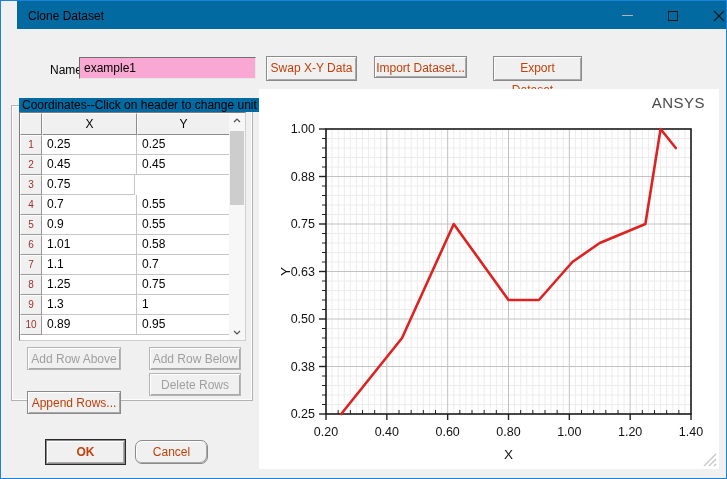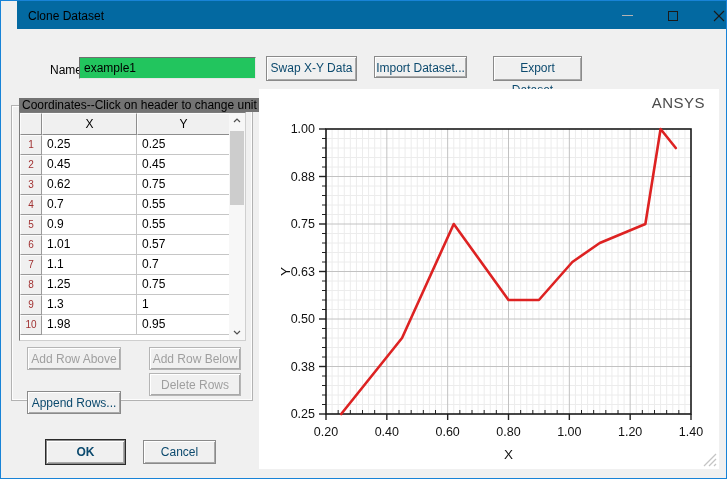--- a/index.html
+++ b/index.html
@@ -12,33 +12,33 @@
   .titlebar { position:absolute; left:16px; top:0; width:725px; height:28px; background:#0369a1; }
   .title-text { position:absolute; left:11px; top:8px; font-size:12px; }
   .win-btns { position:absolute; right:0; top:0; height:29px; display:flex; }
   .win-btn { width:46px; height:29px; display:flex; align-items:center; justify-content:center; }
   .dash { width:11px; height:1px; background:#b3b3b3; }
   .sq { width:10px; height:10px; border:1px solid #1a1a1a; }
 
   
   .btn { position:absolute; background:#f0f0f0; border:1px solid #8a8a8a;
          box-shadow:inset 1px 1px 0 #ffffff, inset -1px -1px 0 #a9a9a9;
-         font-size:12px; text-align:center; color:#0c4a6e; line-height:22px; cursor:default; }
+         font-size:12px; text-align:center; color:#c2410c; line-height:22px; cursor:default; }
   .btn.disabled { color:#9f9f9f; border-color:#b5b5b5; }
   .btn.default { outline:1px solid #2a2a2a; outline-offset:0px; font-weight:700; }
-  .sunken { background:#22c55e; border:1px solid; border-color:#707070 #e6e6e6 #e6e6e6 #707070; }
+  .sunken { background:#f9a8d4; border:1px solid; border-color:#707070 #e6e6e6 #e6e6e6 #707070; }
 
   .name-label { position:absolute; left:49px; top:62px; }
   .name-input { position:absolute; left:78px; top:56px; width:177px; height:22px;
                 padding:2px 4px; font:12px "Liberation Sans","DejaVu Sans",sans-serif; outline:none; }
 
   
   .groupbox { position:absolute; left:10px; top:104px; width:242px; height:296px;
               border:1px solid #b2b2b2; box-shadow:inset 0 0 0 1px #fdfdfd; }
-  .legend { position:absolute; left:18px; top:97px; background:#737373; padding:0 3px; font-size:12px; }
+  .legend { position:absolute; left:18px; top:97px; background:#0369a1; padding:0 3px; font-size:12px; }
 
   
   .table { position:absolute; left:18px; top:111px; width:227px; height:229px;
            background:#ffffff; border:1px solid; border-color:#7c7c7c #cfcfcf #cfcfcf #7c7c7c; overflow:hidden; }
   .thead { display:flex; height:22px; }
   .th { background:#f0f0f0; border:1px solid; border-color:#fcfcfc #8d8d8d #8d8d8d #fcfcfc;
         text-align:center; line-height:20px; font-size:12px; }
   .corner { width:22px; }
   .colx { width:95px; } .coly { width:93px; }
   .trows { position:absolute; left:0; top:22px; width:210px; height:206px; overflow:hidden; }
@@ -48,21 +48,21 @@
   .cell { width:95px; border-right:1px solid #c6c6c6; border-bottom:1px solid #c6c6c6;
           padding:2px 0 0 5px; font-size:12px; background:#fff; }
   .cell.ycell { width:93px; }
 
   
   .vscroll { position:absolute; left:228px; top:112px; width:16px; height:227px; background:#f7f7f7; }
   .sarrow { position:absolute; left:0; width:16px; height:15px; display:flex; align-items:center; justify-content:center; }
   .sthumb { position:absolute; left:1px; top:18px; width:14px; height:74px; background:#cdcdcd; }
 
   .okbtn { left:45px; top:439px; width:79px; height:24px; }
-  .cancelbtn { left:142px; top:439px; width:73px; height:24px; }
+  .cancelbtn { left:134px; top:439px; width:73px; height:24px;border-radius:7px; }
 
   
   .chart-panel { position:absolute; left:258px; top:88px; width:460px; height:380px; background:#ffffff; }
   .logo { position:absolute; right:14px; top:5px; font-size:15px; font-weight:normal;
           letter-spacing:0.5px; color:#4a4a4a; }
   svg text { font-family:"Liberation Sans","DejaVu Sans",sans-serif; }
   .grip { position:absolute; right:2px; bottom:2px; }
 </style>
 </head>
 <body>
@@ -108,56 +108,55 @@
           <div class="cell">0.25</div>
           <div class="cell ycell">0.25</div>
         </div>
         <div class="trow">
           <div class="rownum">2</div>
           <div class="cell">0.45</div>
           <div class="cell ycell">0.45</div>
         </div>
         <div class="trow">
           <div class="rownum">3</div>
-          <div class="cell">0.62</div>
           <div class="cell ycell">0.75</div>
         </div>
         <div class="trow">
           <div class="rownum">4</div>
           <div class="cell">0.7</div>
           <div class="cell ycell">0.55</div>
         </div>
         <div class="trow">
           <div class="rownum">5</div>
           <div class="cell">0.9</div>
           <div class="cell ycell">0.55</div>
         </div>
         <div class="trow">
           <div class="rownum">6</div>
           <div class="cell">1.01</div>
-          <div class="cell ycell">0.57</div>
+          <div class="cell ycell">0.58</div>
         </div>
         <div class="trow">
           <div class="rownum">7</div>
           <div class="cell">1.1</div>
           <div class="cell ycell">0.7</div>
         </div>
         <div class="trow">
           <div class="rownum">8</div>
           <div class="cell">1.25</div>
           <div class="cell ycell">0.75</div>
         </div>
         <div class="trow">
           <div class="rownum">9</div>
           <div class="cell">1.3</div>
           <div class="cell ycell">1</div>
         </div>
         <div class="trow">
           <div class="rownum">10</div>
-          <div class="cell">1.98</div>
+          <div class="cell">0.89</div>
           <div class="cell ycell">0.95</div>
         </div>
       </div>
   </div>
 
   <div class="vscroll">
     <div class="sarrow" style="top:0;">
       <svg width="8" height="5" viewBox="0 0 8 5">
         <polyline points="1,4 4,1 7,4" fill="none" stroke="#505050" stroke-width="1.2"></polyline>
         </svg>

